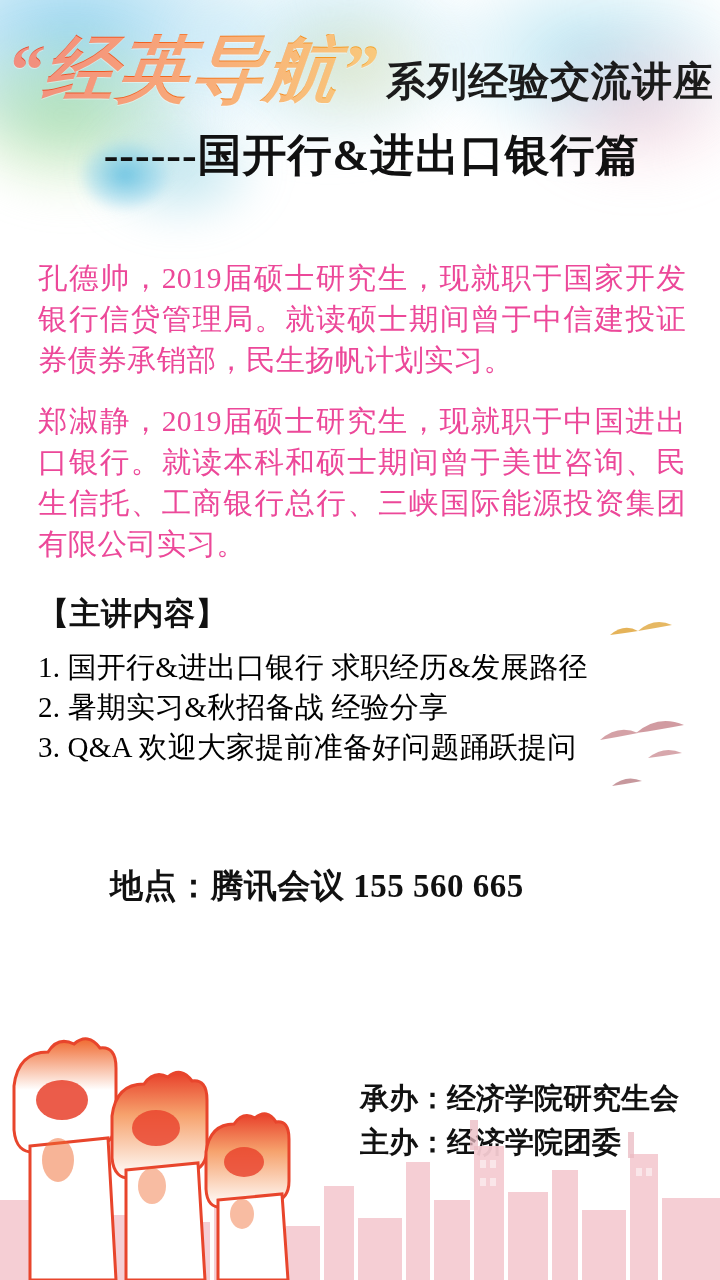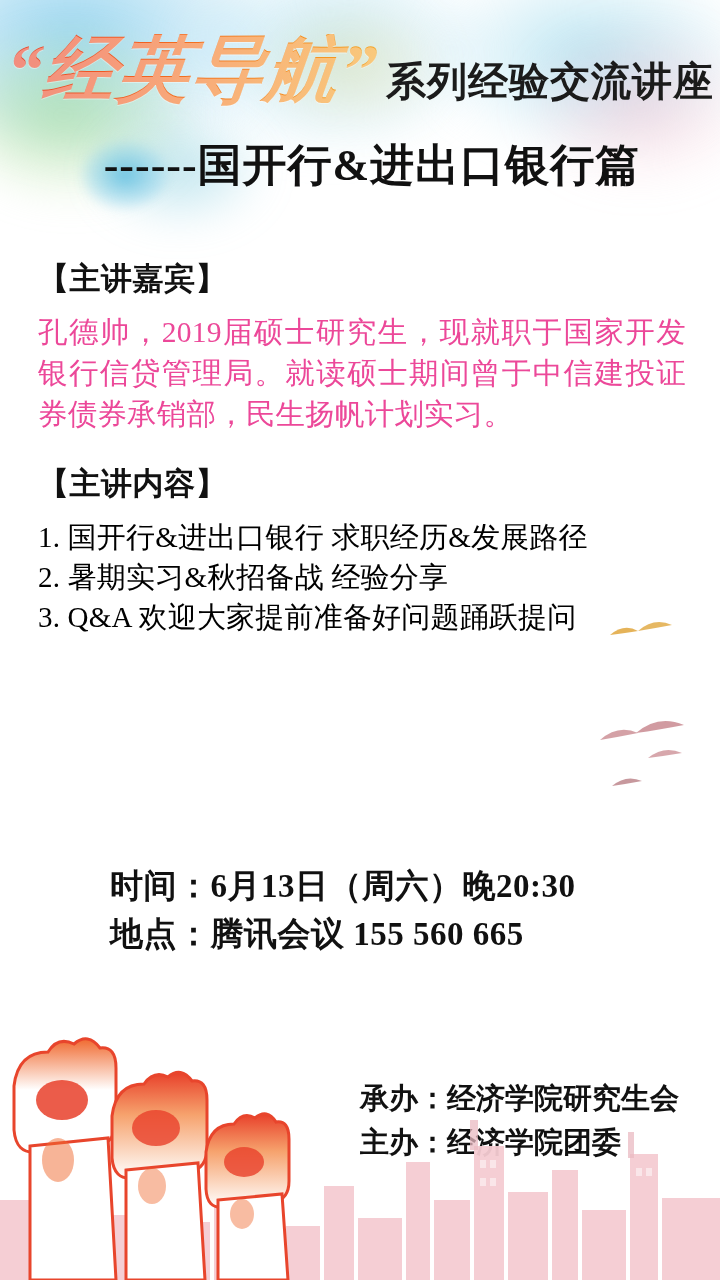--- a/index.html
+++ b/index.html
@@ -107,21 +107,21 @@
     font-size: 40px;
     font-weight: bold;
     color: #1b1b1b;
     vertical-align: middle;
     margin-left: 8px;
     letter-spacing: 1px;
     position: relative;
     top: 12px;
   }
   .title-line2 {
-    margin-top: 10px;
+    margin-top: 0;
     font-size: 44px;
     font-weight: bold;
     color: #111;
     letter-spacing: 1px;
     white-space: nowrap;
     text-align: center;
     padding-left: 24px;
   }
 
   
@@ -235,33 +235,32 @@
   <div class="wc-splat"></div>
 
   <div class="header">
     <div class="title-line1">
       <span class="title-brush">“经英导航”</span><span class="title-sub">系列经验交流讲座</span>
     </div>
     <div class="title-line2">------国开行&amp;进出口银行篇</div>
   </div>
 
   <div class="content">
-    <div class="section-head">【主讲嘉宾】</div>
     <p class="para">孔德帅，2019届硕士研究生，现就职于国家开发银行信贷管理局。就读硕士期间曾于中信建投证券债券承销部，民生扬帆计划实习。</p>
+    <p class="para">郑淑静，2019届硕士研究生，现就职于中国进出口银行。就读本科和硕士期间曾于美世咨询、民生信托、工商银行总行、三峡国际能源投资集团有限公司实习。</p>
 
     <div class="section-head second">【主讲内容】</div>
     <ul class="agenda">
       <li>1. 国开行&amp;进出口银行 求职经历&amp;发展路径</li>
       <li>2. 暑期实习&amp;秋招备战 经验分享</li>
       <li>3. Q&amp;A 欢迎大家提前准备好问题踊跃提问</li>
     </ul>
   </div>
 
   <div class="meta">
-    <div>时间：6月13日（周六）晚20:30</div>
     <div>地点：腾讯会议 155 560 665</div>
   </div>
 
   <div class="org">
     <div>承办：经济学院研究生会</div>
     <div>主办：经济学院团委</div>
   </div>
 
   <svg class="birds" viewBox="0 0 130 220">
     <path d="M20 35 q14 -12 28 -4 q-12 2 -28 4 z" fill="#e0a63c" opacity="0.85"></path>

